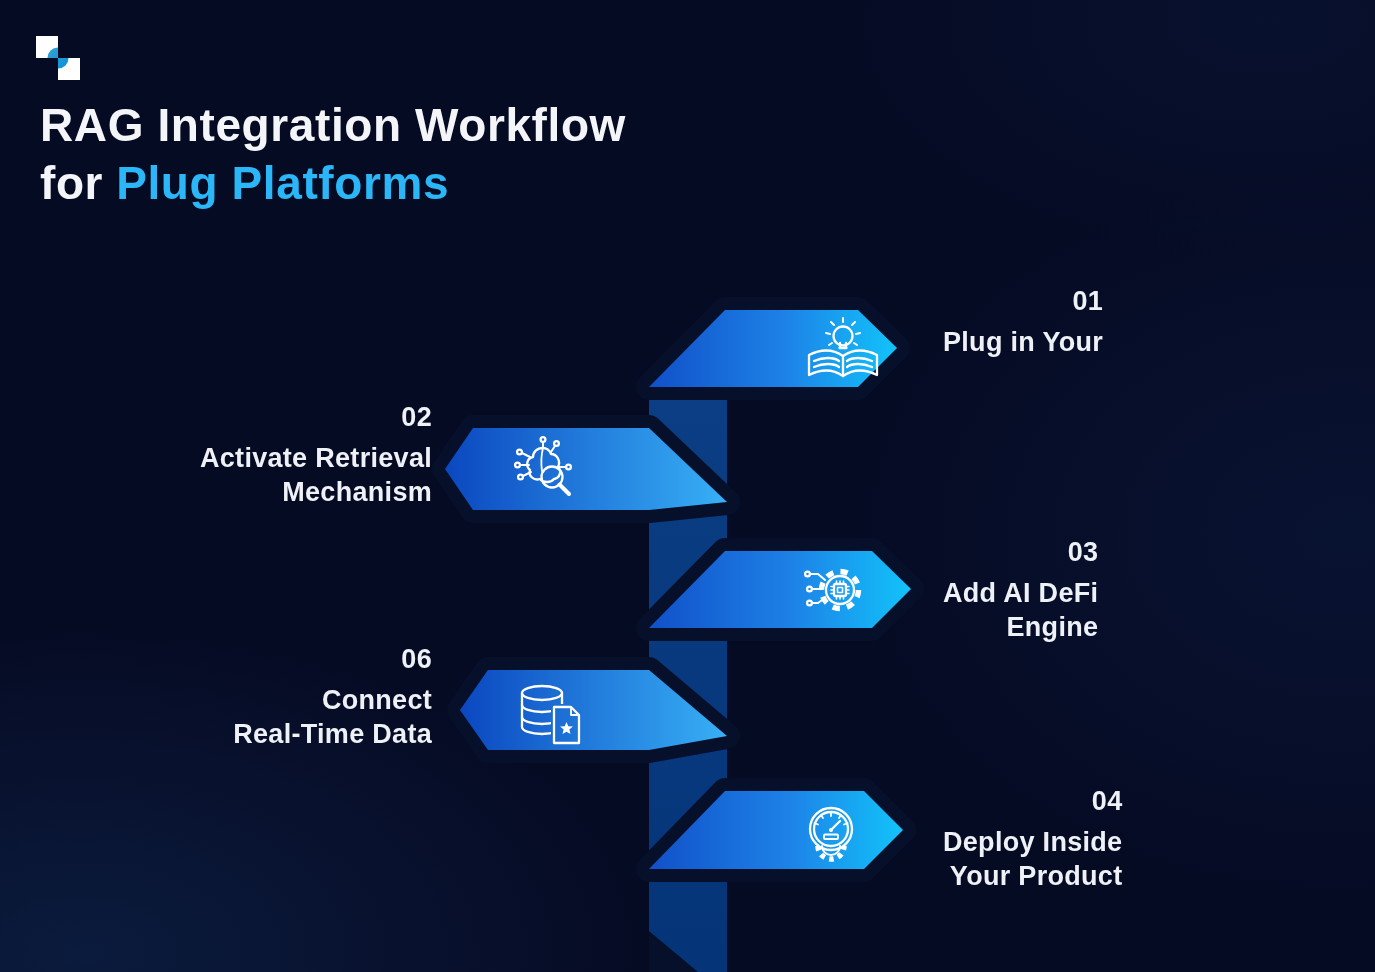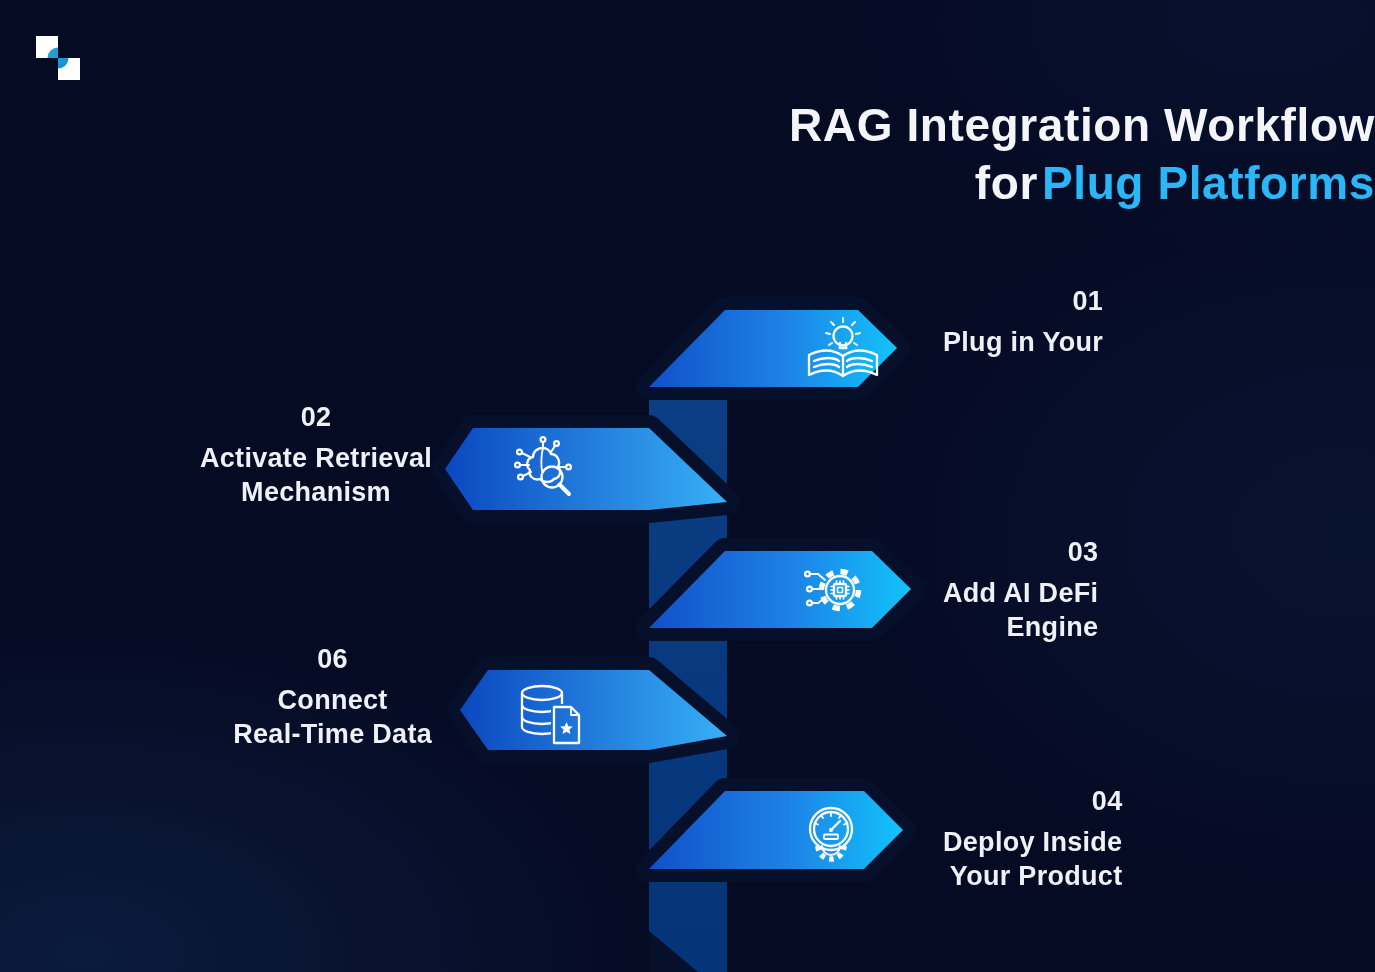--- a/index.html
+++ b/index.html
@@ -7,33 +7,34 @@
     position:relative;width:1375px;height:972px;overflow:hidden;
     font-family:"Liberation Sans","DejaVu Sans",sans-serif;
     background:
       radial-gradient(900px 520px at 6% 98%, rgba(22,64,118,.30), transparent 62%),
       radial-gradient(760px 560px at 98% 55%, rgba(16,48,98,.22), transparent 65%),
       radial-gradient(700px 400px at 92% 2%, rgba(14,40,86,.20), transparent 60%),
       #060b24;
   }
   .scene{position:absolute;left:0;top:0;}
   .title{
-    position:absolute;left:0;right:0;top:96px;text-align:right;
+    position:absolute;left:0;right:0;top:96px;text-align:left;
     font-size:46px;line-height:58px;font-weight:700;letter-spacing:.6px;
     color:#f3f5f9;
+    padding-left:40px;
   }
   .title .accent{color:#2ab6f7;}
-  .title .prefix{margin-right:4px;}
+  .title .prefix{margin-right:13px;}
   .step-text{
     position:absolute;color:#eef1f6;font-size:27px;line-height:34px;font-weight:700;
     letter-spacing:.3px;
   }
   .step-text .num{display:block;margin-bottom:7px;}
   .side-right{left:943px;text-align:right;}
-  .side-left{right:943px;text-align:center;}
+  .side-left{right:943px;text-align:right;}
   .s1{top:284px;} .s2{top:400px;} .s3{top:535px;} .s4{top:642px;} .s5{top:784px;}
 </style>
 </head>
 <body>
 
 <div class="canvas">
 
   <svg class="scene" width="1375" height="972" viewBox="0 0 1375 972">
     <defs>
       <linearGradient id="gradR" x1="0" y1="0" x2="1" y2="0">

